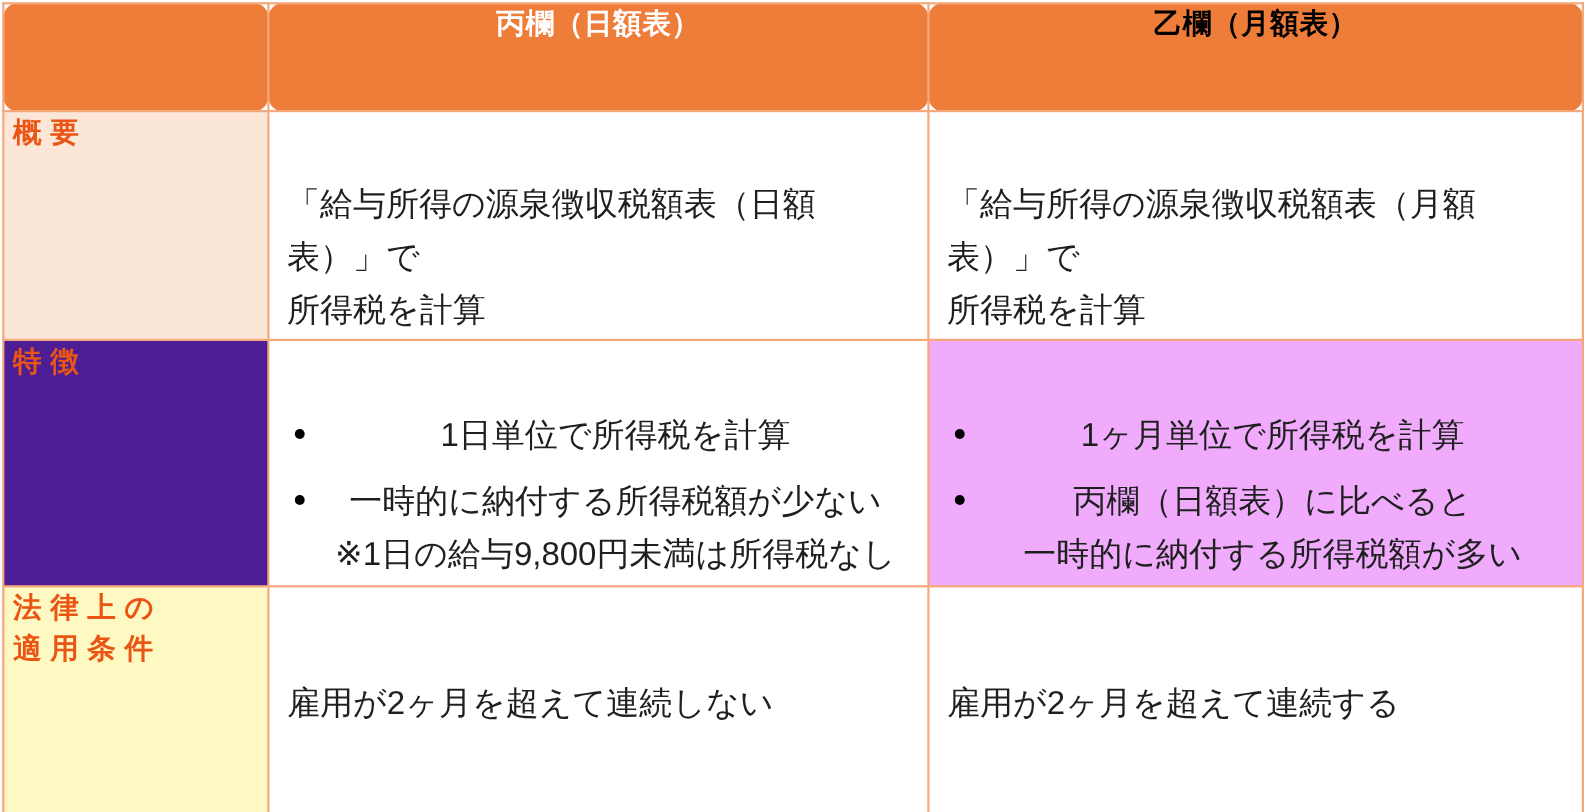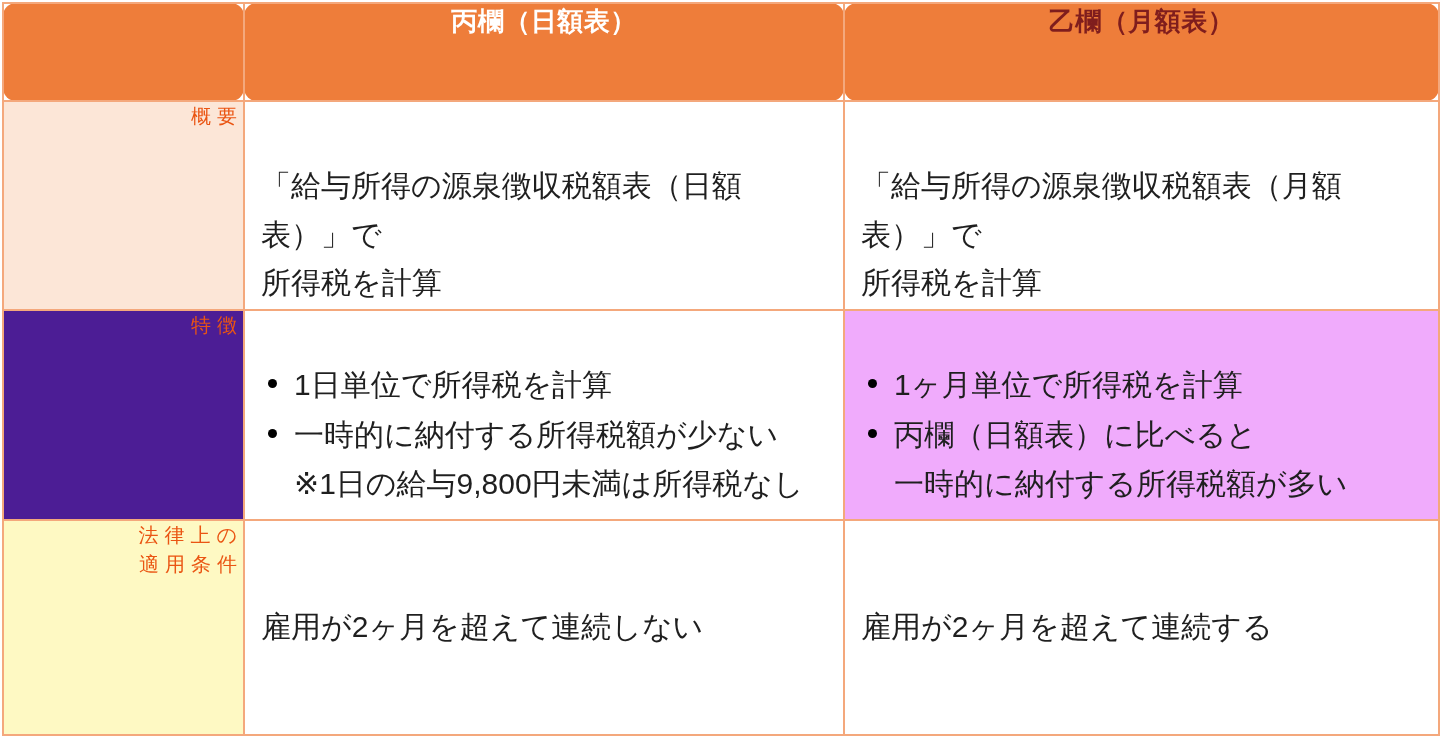--- a/index.html
+++ b/index.html
@@ -52,23 +52,23 @@
     border-radius: 13px;
   }
   .header-row th.corner-cell {
     background: #ee7d3a;
   }
 
   
   td.row-label {
     background: #fce6d7;
     color: #ea5513;
-    font-size: 20px;
-    font-weight: normal;
-    text-align: right;
+    font-size: 26px;
+    font-weight: bold;
+    text-align: left;
     vertical-align: middle;
     line-height: 1.45;
     letter-spacing: 0.30em;
     text-indent: 0.30em;
   }
   td.row-label .label-line { display: block; white-space: nowrap; }
 
   
   td.data-cell {
     background: #ffffff;
@@ -93,21 +93,22 @@
   }
 
   ul.bullet-list {
     list-style: none;
     margin: 0;
     padding: 0;
   }
   ul.bullet-list > li {
     position: relative;
     padding-left: 33px;
-    margin: 0 0 2px 0;
+    margin: 12px 0 2px 0;
+    text-align: center;
   }
   ul.bullet-list > li .bullet-dot {
     position: absolute;
     left: 7px;
     top: 0.60em;
     width: 9px;
     height: 9px;
     border-radius: 50%;
     background: #000000;
   }
@@ -130,21 +131,21 @@
   <colgroup>
     <col class="c-label">
     <col class="c-hei">
     <col class="c-otsu">
   </colgroup>
 
   <thead>
     <tr class="header-row">
       <th class="corner-cell" style="border-color: rgb(244, 168, 124); background: rgb(238, 125, 58); color: rgb(255, 255, 255);"></th>
       <th class="col-header" style="border-color: rgb(244, 168, 124); background: rgb(238, 125, 58); color: rgb(255, 255, 255);">丙欄（日額表）</th>
-      <th class="col-header" style="border-color: rgb(244, 168, 124); background: rgb(238, 125, 58); color: #7f1d1d;">乙欄（月額表）</th>
+      <th class="col-header" style="border-color: rgb(244, 168, 124); background: rgb(238, 125, 58); color: #000000;">乙欄（月額表）</th>
     </tr>
   </thead>
 
   <tbody>
 
     <tr class="row-gaiyou">
       <td class="row-label" style="border-color: rgb(244, 168, 124); background: rgb(252, 230, 215); color: rgb(234, 85, 19);">
         <span class="label-line">概要</span>
       </td>
       <td class="data-cell" style="border-color: rgb(244, 168, 124); background: rgb(255, 255, 255); color: rgb(31, 31, 31);">

